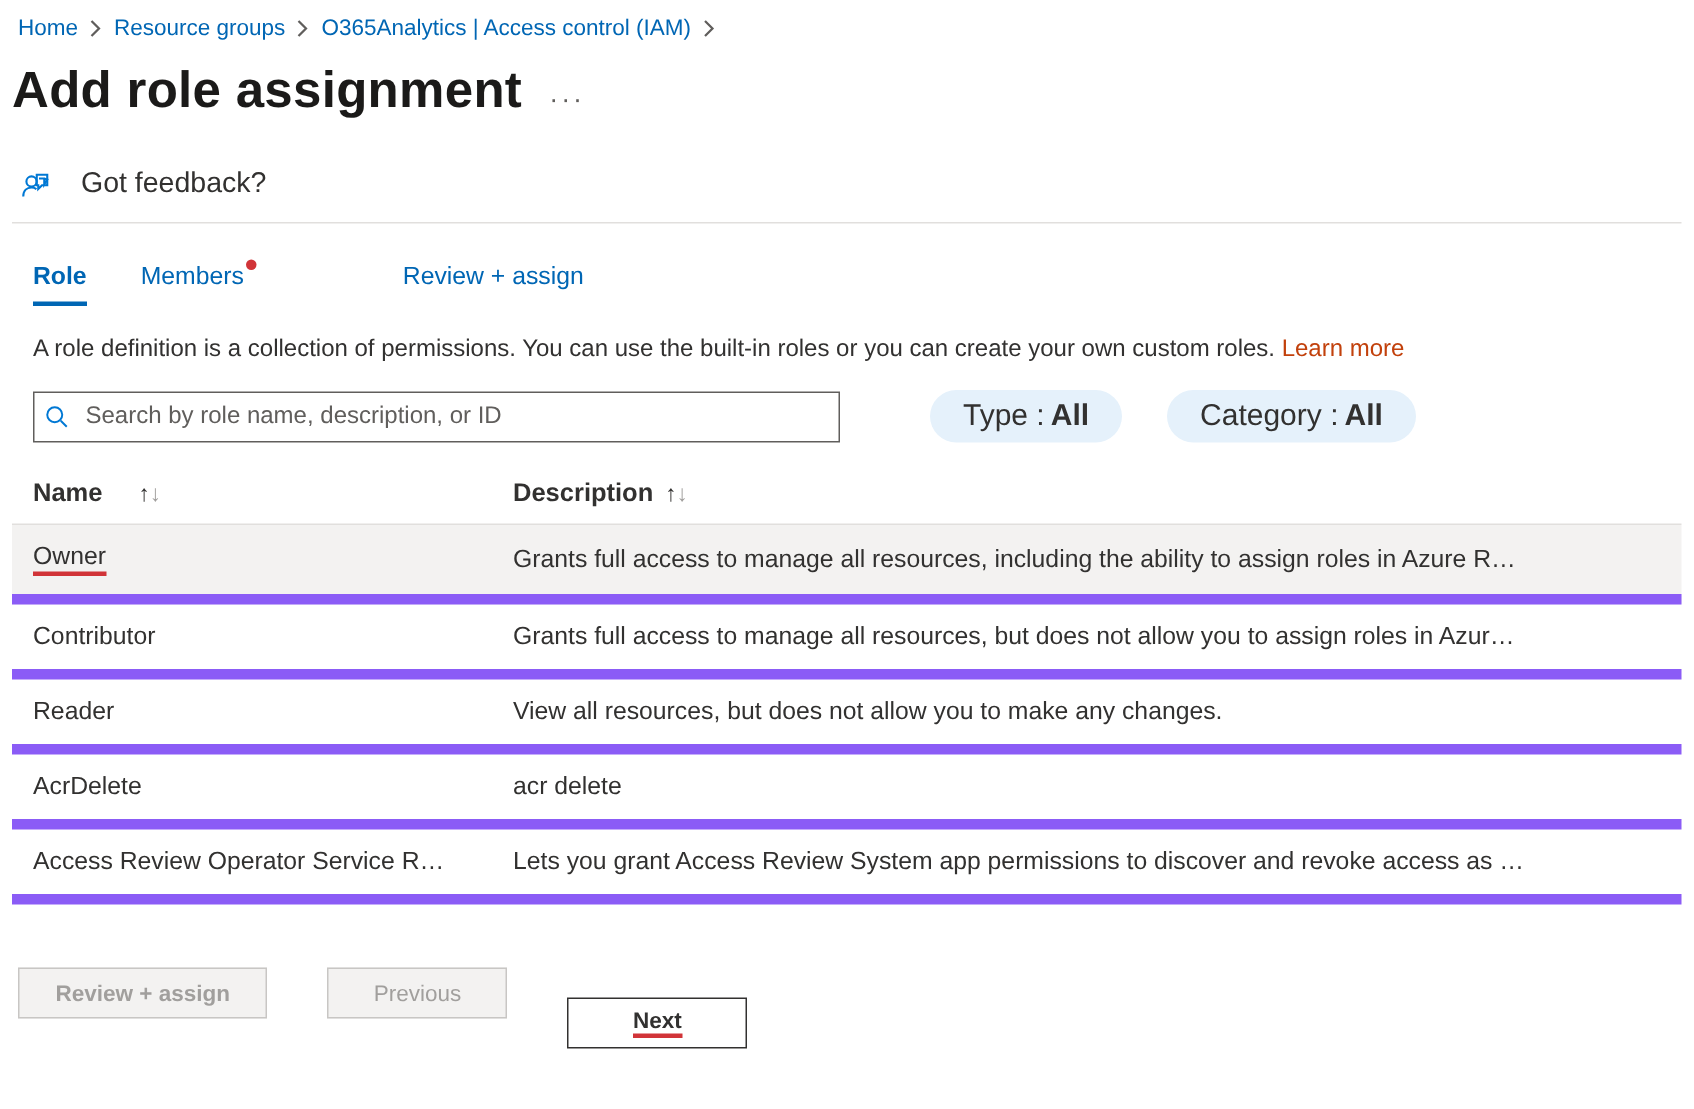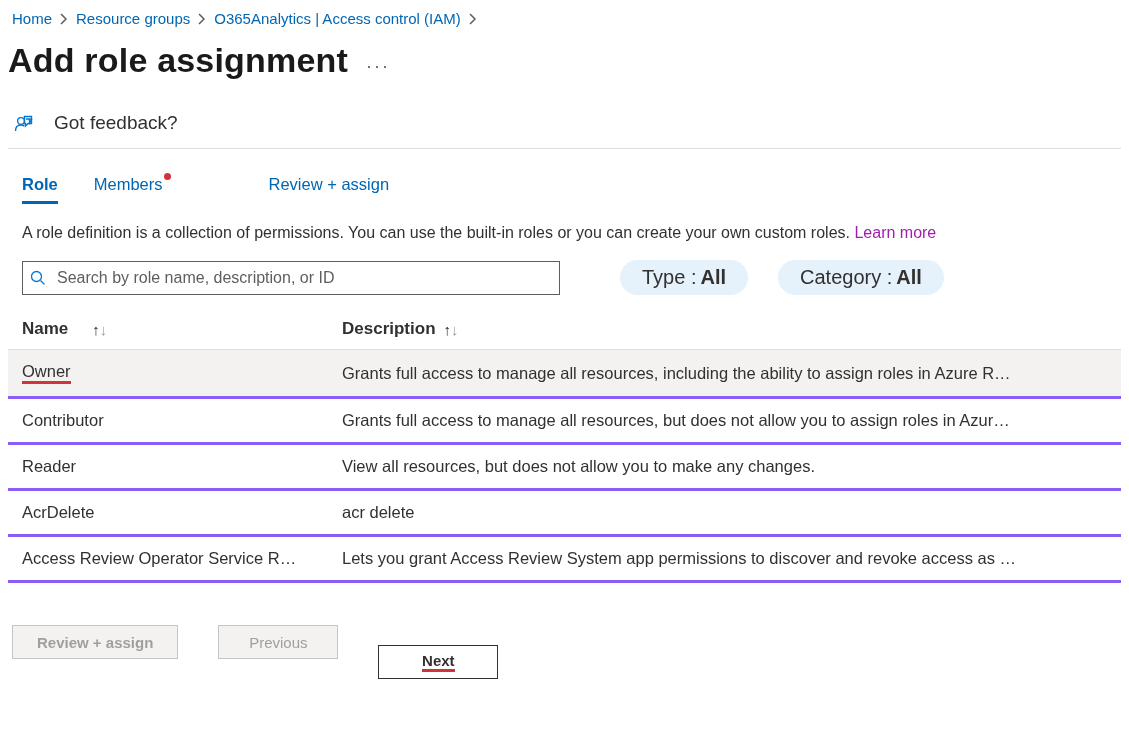--- a/index.html
+++ b/index.html
@@ -30,21 +30,21 @@
   
   .tabs { display: flex; align-items: center; gap: 36px; padding: 26px 0 8px 14px; font-size: 16.5px; color: #0066b4;}
   .tab { cursor: pointer; padding-bottom: 8px; position: relative; }
   .tab.active { font-weight: 600; }
   .tab.active::after { content: ""; position: absolute; left: 0; right: 0; bottom: -2px; height: 3px; background: #0066b4; }
   .tab .dot { position: absolute; top: -2px; right: -8px; width: 7px; height: 7px; border-radius: 50%; background: #d13438;}
   .tab-spacer { width: 34px; }
 
   
   .desc { font-size: 16px; color: #323130; padding: 14px 0 18px 14px; white-space: nowrap; }
-  .desc .learn-more { color: #a21caf; }
+  .desc .learn-more { color: #c2410c; }
 
   
   .filters-row { display: flex; align-items: center; gap: 60px; padding: 0 0 18px 14px; }
   .search-wrap { position: relative; width: 538px; }
   .search-wrap input {
     width: 100%; height: 34px; padding: 4px 8px 4px 34px;
     border: 1px solid #605e5c; font-size: 16px; color: #323130; outline: none;
     font-family: inherit;
   }
   .search-wrap input::placeholder { color: #605e5c; }
@@ -58,21 +58,21 @@
   .pill .value-part { font-weight: 700; }
 
   
   .roles-table { width: 100%; }
   .thead { display: flex; padding: 6px 0 10px 14px; border-bottom: 1px solid #e1dfdd; font-size: 17px; }
   .col-name { width: 320px; font-weight: 600; display:flex; align-items:center; gap:24px; }
   .col-desc { flex: 1; font-weight: 600; display:flex; align-items:center; gap:8px; }
   .sort-arrows { display:inline-flex; gap:0; color:#323130; font-size:15px;}
   .row {
     display: flex; align-items: center; padding: 12px 0 12px 14px;
-    border-bottom: 3px solid #8b5cf6; font-size: 16.5px; cursor: default;
+    border-bottom: 7px solid #8b5cf6; font-size: 16.5px; cursor: default;
     white-space: nowrap;
   }
   .row .cell-name { width: 320px; overflow: hidden; text-overflow: ellipsis; padding-right: 12px;}
   .row .cell-desc { flex: 1; overflow: hidden; text-overflow: ellipsis; color:#323130;}
   .row.selected { background: #f3f2f1; }
   .underline-mark { border-bottom: 3px solid #d13438; display:inline-block; }
 
   
   .footer { display: flex; align-items: center; gap: 40px; padding: 22px 0 14px 4px; }
   .btn {

